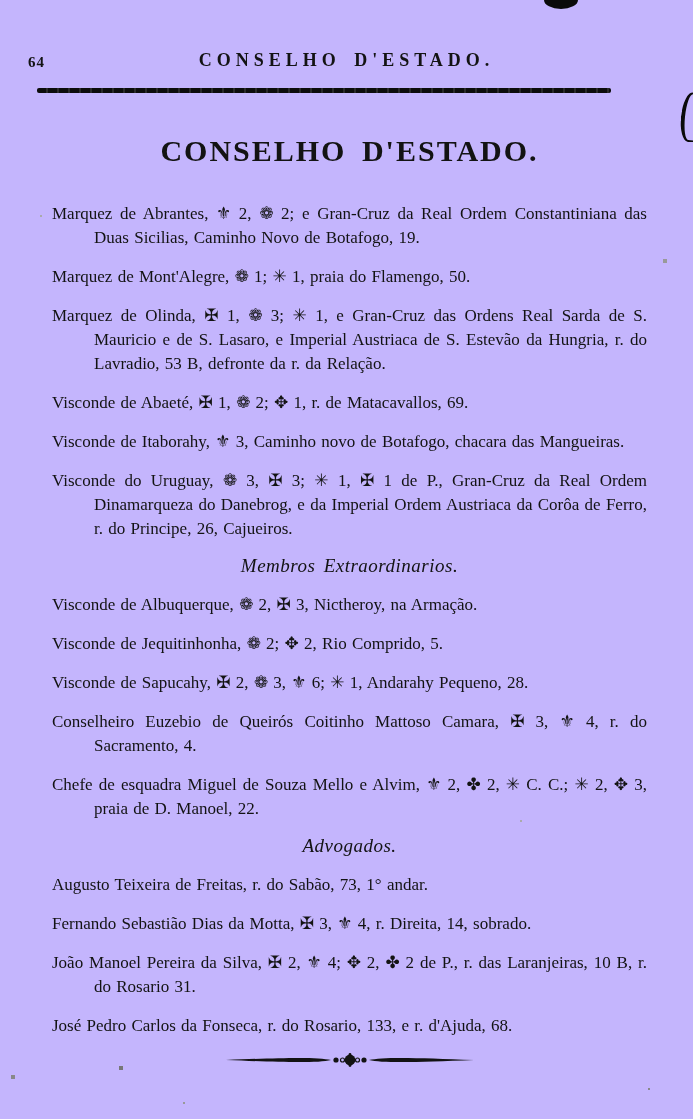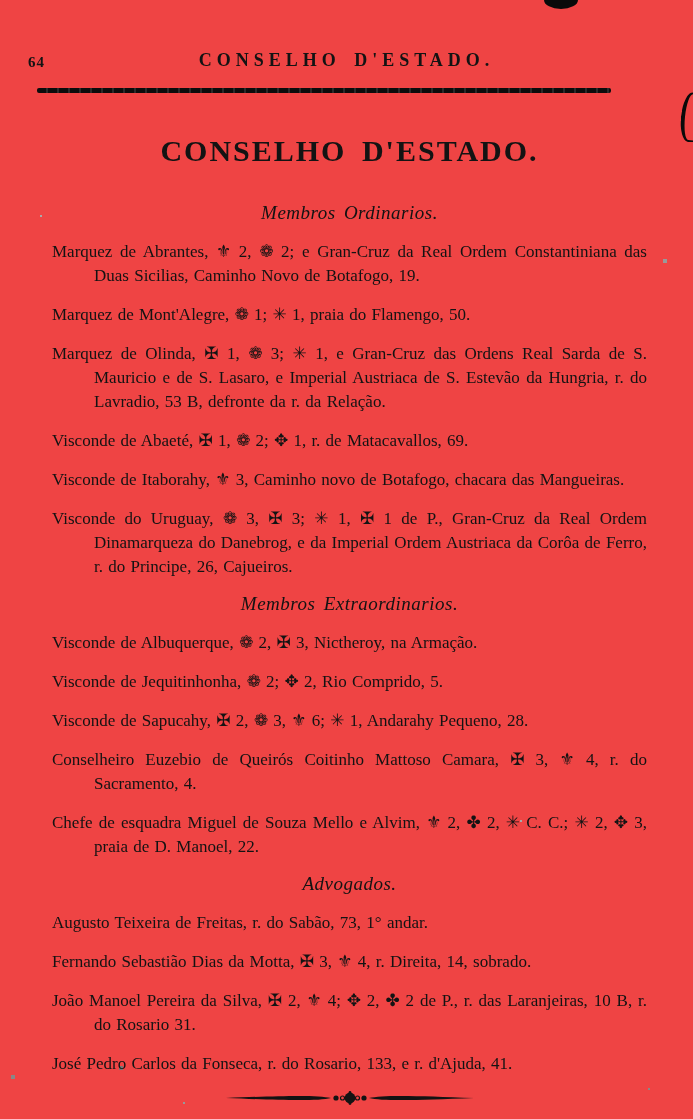--- a/index.html
+++ b/index.html
@@ -1,21 +1,21 @@
 <!DOCTYPE html>
 <html><head>
 <meta charset="utf-8">
 <style>
   html, body { margin: 0; padding: 0; background: #e8e8e6; }
   .page {
     position: relative;
     width: 693px;
     height: 1119px;
     margin: 0 auto;
-    background: #ef4444;
+    background: #c4b5fd;
     color: #131313;
     font-family: "Liberation Serif", "DejaVu Serif", "DejaVu Sans", serif;
     overflow: hidden;
   }
   
   .page-number {
     position: absolute;
     top: 54px; left: 28px;
     font-size: 15px;
     font-weight: bold;
@@ -119,21 +119,20 @@
 
   <div class="page-number">64</div>
   <div class="running-header">CONSELHO D'ESTADO.</div>
   <div class="header-rule"></div>
 
   <div class="content">
 
     <h1 class="page-title">CONSELHO D'ESTADO.</h1>
 
     <div class="section">
-      <div class="section-heading">Membros Ordinarios.</div>
       <div class="entries">
         <p class="entry">Marquez de Abrantes, ⚜ 2, ❁ 2; e Gran-Cruz da Real Ordem Constantiniana das Duas Sicilias, Caminho Novo de Botafogo, 19.</p>
         <p class="entry">Marquez de Mont'Alegre, ❁ 1; ✳ 1, praia do Flamengo, 50.</p>
         <p class="entry">Marquez de Olinda, ✠ 1, ❁ 3; ✳ 1, e Gran-Cruz das Ordens Real Sarda de S. Mauricio e de S. Lasaro, e Imperial Austriaca de S. Estevão da Hungria, r. do Lavradio, 53 B, defronte da r. da Relação.</p>
         <p class="entry">Visconde de Abaeté, ✠ 1, ❁ 2; ✥ 1, r. de Matacavallos, 69.</p>
         <p class="entry">Visconde de Itaborahy, ⚜ 3, Caminho novo de Botafogo, chacara das Mangueiras.</p>
         <p class="entry">Visconde do Uruguay, ❁ 3, ✠ 3; ✳ 1, ✠ 1 de P., Gran-Cruz da Real Ordem Dinamarqueza do Danebrog, e da Imperial Ordem Austriaca da Corôa de Ferro, r. do Principe, 26, Cajueiros.</p>
       </div>
     </div>
 
@@ -147,21 +146,21 @@
         <p class="entry">Chefe de esquadra Miguel de Souza Mello e Alvim, ⚜ 2, ✤ 2, ✳ C. C.; ✳ 2, ✥ 3, praia de D. Manoel, 22.</p>
       </div>
     </div>
 
     <div class="section">
       <div class="section-heading">Advogados.</div>
       <div class="entries">
         <p class="entry">Augusto Teixeira de Freitas, r. do Sabão, 73, 1° andar.</p>
         <p class="entry">Fernando Sebastião Dias da Motta, ✠ 3, ⚜ 4, r. Direita, 14, sobrado.</p>
         <p class="entry">João Manoel Pereira da Silva, ✠ 2, ⚜ 4; ✥ 2, ✤ 2 de P., r. das Laranjeiras, 10 B, r. do Rosario 31.</p>
-        <p class="entry">José Pedro Carlos da Fonseca, r. do Rosario, 133, e r. d'Ajuda, 41.</p>
+        <p class="entry">José Pedro Carlos da Fonseca, r. do Rosario, 133, e r. d'Ajuda, 68.</p>
       </div>
     </div>
 
     <div class="bottom-divider">
       <svg width="250" height="16" viewBox="0 0 250 16" aria-hidden="true">
         <g fill="#131313">
           <path d="M1 8 C 55 5.8, 92 4.6, 106 8 C 92 11.4, 55 10.2, 1 8 Z"></path>
           <path d="M249 8 C 195 5.8, 158 4.6, 144 8 C 158 11.4, 195 10.2, 249 8 Z"></path>
           <circle cx="111" cy="8" r="2.6"></circle>
           <circle cx="139" cy="8" r="2.6"></circle>

